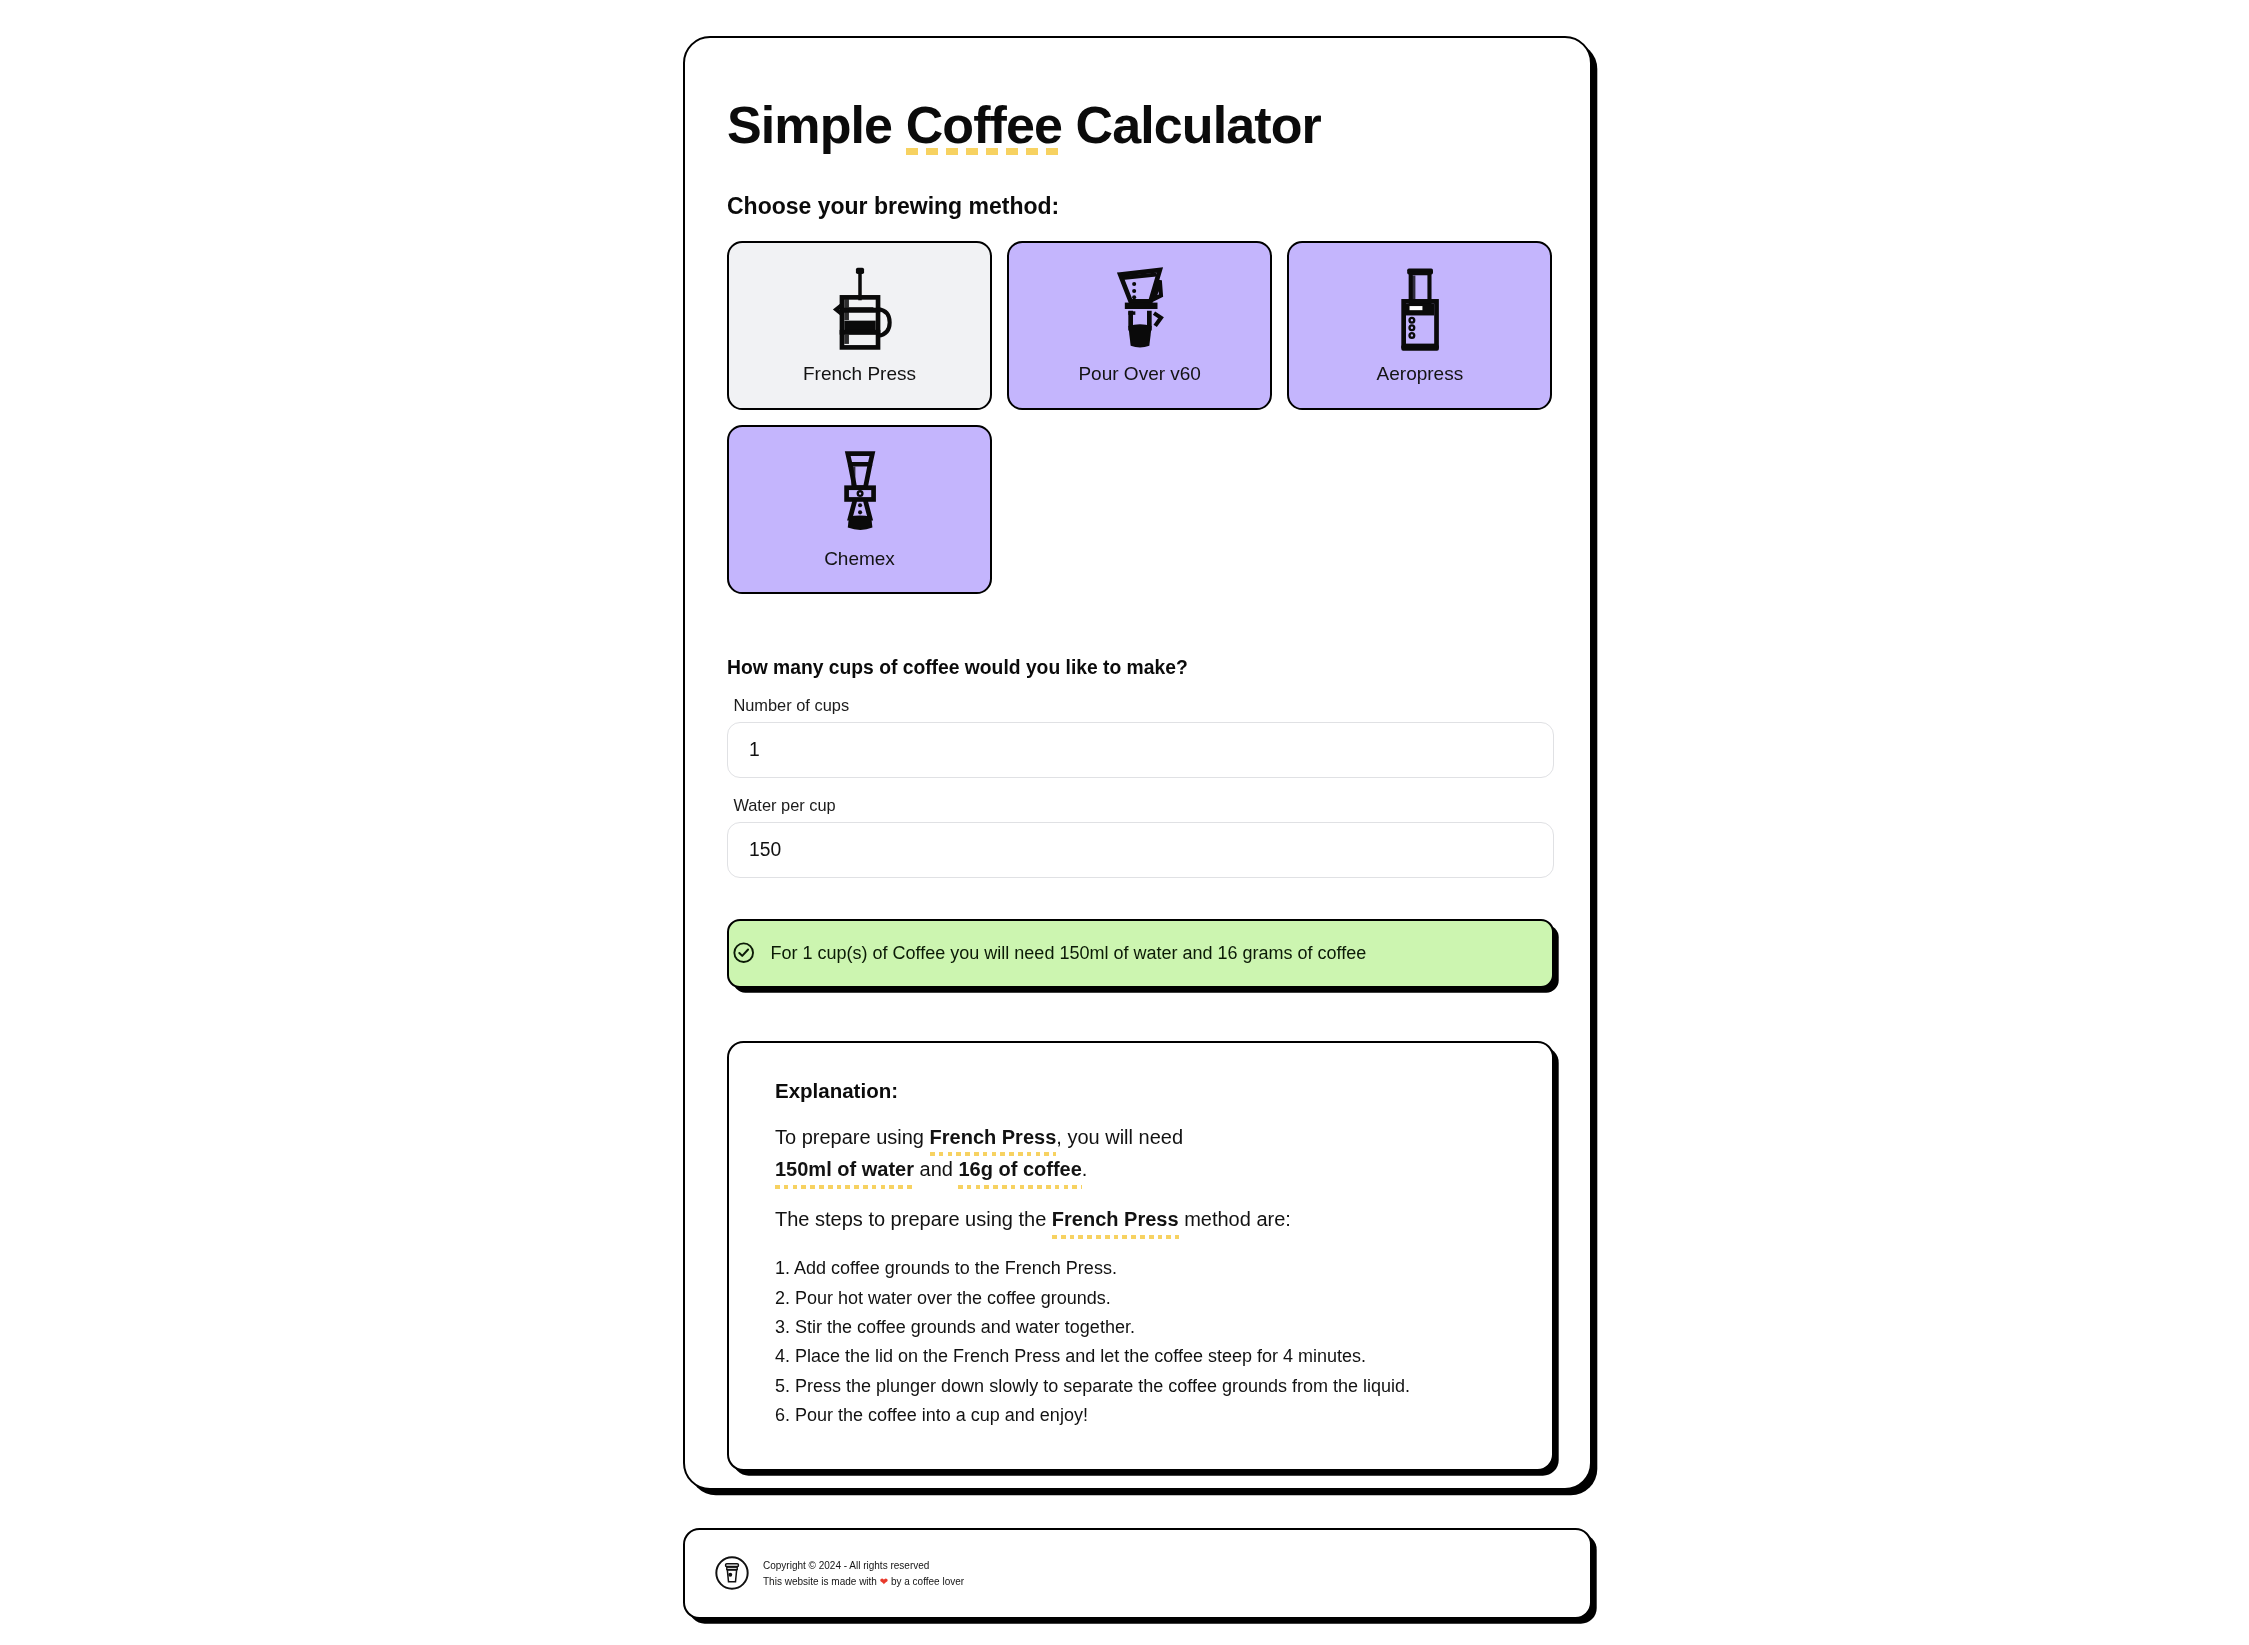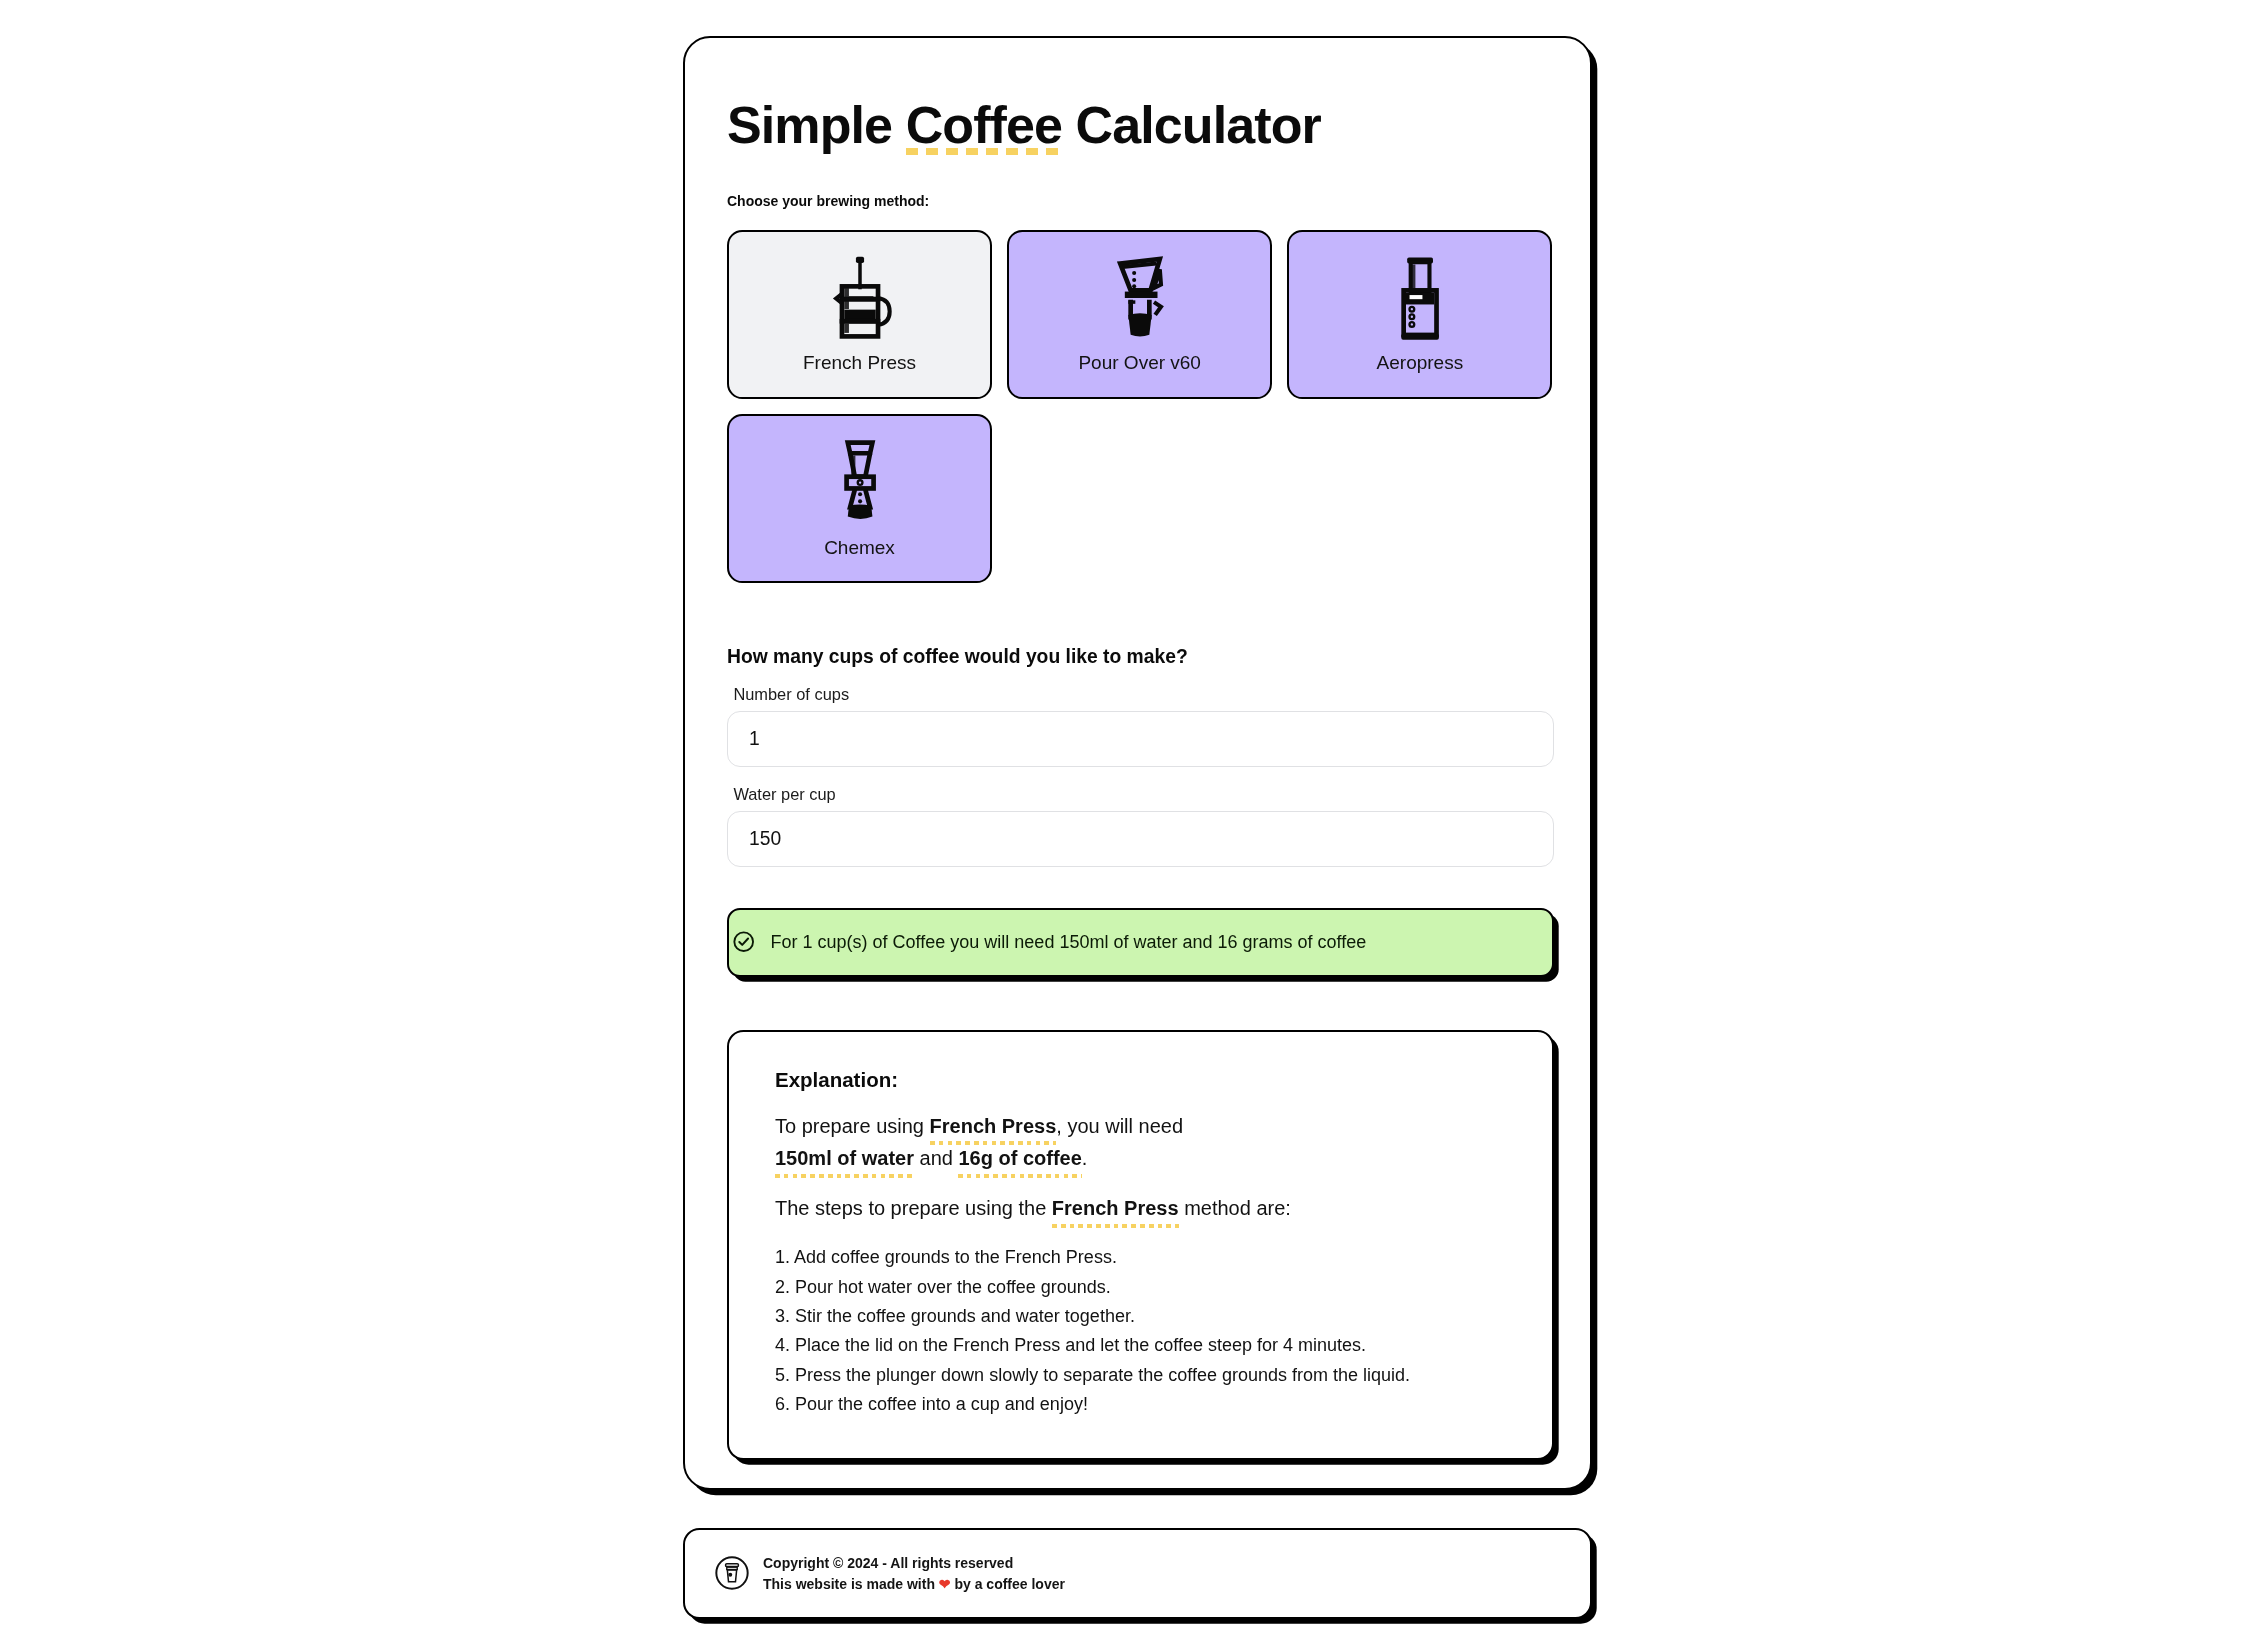--- a/index.html
+++ b/index.html
@@ -58,21 +58,21 @@
     height: 7.6px;
     background-image: repeating-linear-gradient(
       to right,
       #f7d261 0px, #f7d261 12.3px,
       rgba(0,0,0,0) 12.3px, rgba(0,0,0,0) 20px
     );
   }
 
   
   .section-label {
-    font-size: 14px;
+    font-size: 23px;
     font-weight: 700;
     color: #0b0b0b;
     margin-top: 40px;
   }
 
   
   .method-grid {
     display: flex;
     flex-wrap: wrap;
     gap: 15.2px;
@@ -220,23 +220,22 @@
     align-items: center;
     padding-left: 29px;
     gap: 13px;
   }
   .footer-text {
     display: flex;
     flex-direction: column;
     gap: 4.7px;
   }
   .footer-line {
-    font-size: 14px;
+    font-size: 10px;
     color: #141414;
-    font-weight: bold;
   }
   .heart { color: #e8392b; }
 </style>
 </head>
 <body>
 
 <div class="page">
 
   <div class="main-card">
 

